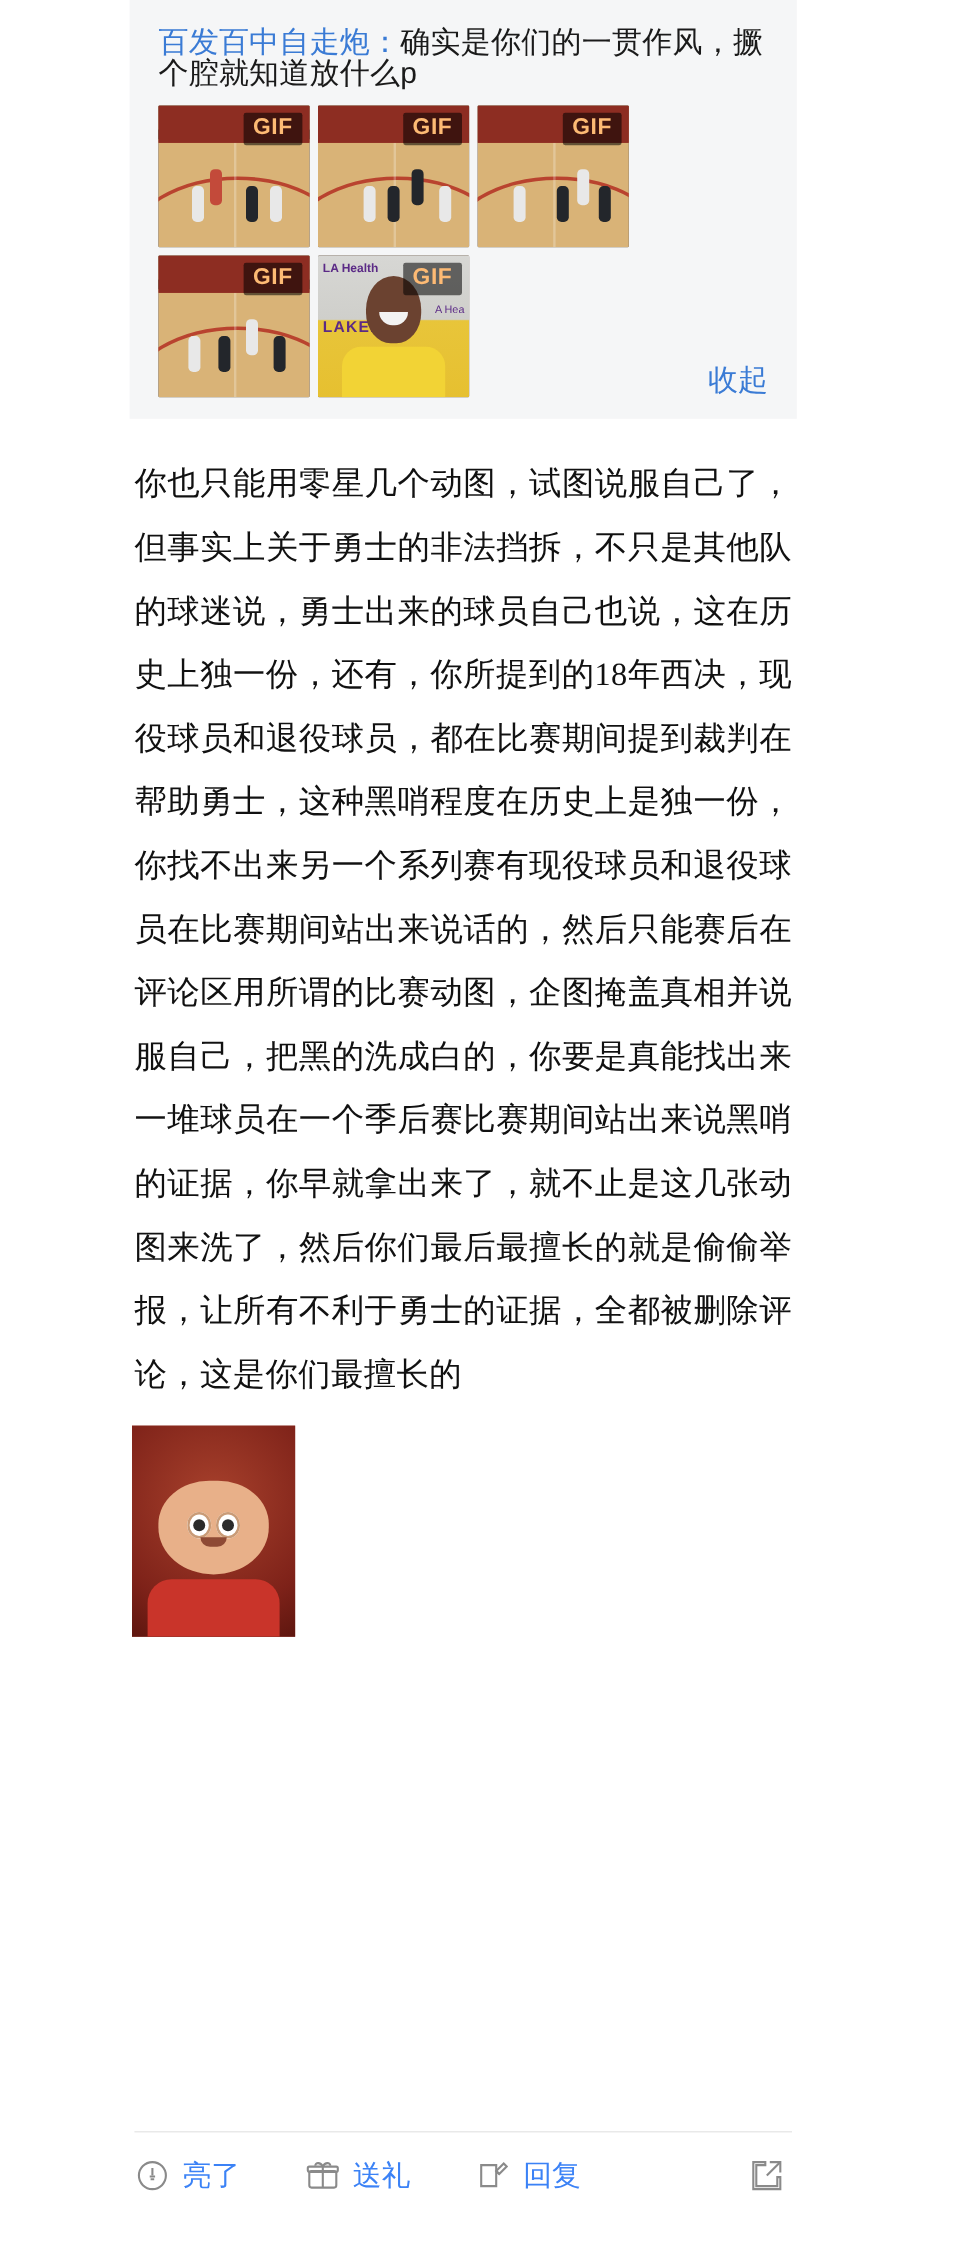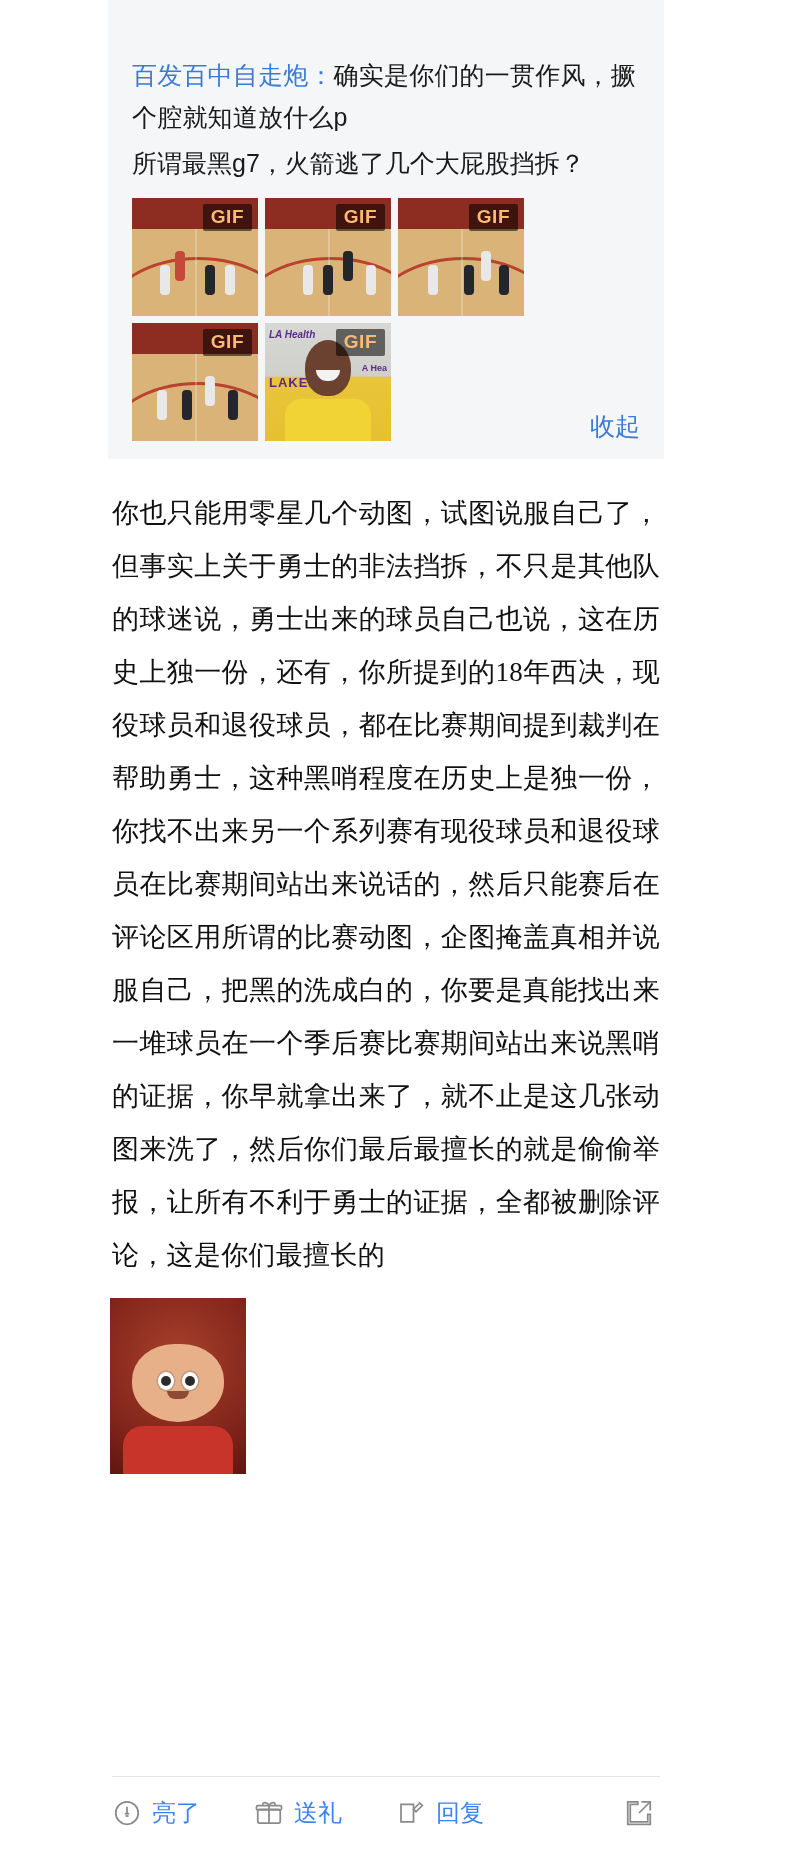--- a/index.html
+++ b/index.html
@@ -26,25 +26,24 @@
   }
 
   
   .quote-block {
     background: #f5f6f7;
     padding: 22px 24px 18px 24px;
     position: relative;
   }
   .quote-line {
     font-size: 25px;
-    line-height: 42px;
+    line-height: 26px;
     color: #1a1a1a;
     letter-spacing: 0.2px;
     word-break: break-all;
-    margin-top: 32px;
   }
   .quote-author {
     color: #3a7bd5;
     font-size: 25px;
   }
   .quote-second {
     font-size: 25px;
     line-height: 42px;
     color: #1a1a1a;
     margin-top: 4px;
@@ -177,29 +176,28 @@
     border-radius: 16px 16px 0 0;
     background: #f2d335;
   }
   .lebron .logo {
     position: absolute;
     left: 4px;
     top: 6px;
     color: #5b2a86;
     font-size: 10px;
     font-weight: bold;
-    font-style: italic;
   }
   .lebron .logo2 {
     position: absolute;
     right: 4px;
     top: 34%;
     color: #5b2a86;
     font-size: 9px;
-    font-weight: bold;
+    font-weight: normal;
     text-align: center;
   }
   .lebron .lakers {
     position: absolute;
     left: 4px;
     top: 44%;
     color: #5b2a86;
     font-size: 13px;
     font-weight: bold;
     letter-spacing: 1px;
@@ -321,21 +319,20 @@
 </style>
 </head>
 <body>
 
 <div class="page">
 
   <div class="quote-block">
     <div class="quote-line">
       <span class="quote-author">百发百中自走炮</span><span class="quote-author">：</span><span>确实是你们的一贯作风，撅个腔就知道放什么p</span>
     </div>
-    <div class="quote-second">所谓最黑g7，火箭逃了几个大屁股挡拆？</div>
 
     <div class="gif-grid">
 
       <div class="gif-thumb">
         <div class="court">
           <div class="stands"></div>
           <div class="bar">
               <span>BA AWARDS</span>
             </div>
           <div class="mid"></div>

